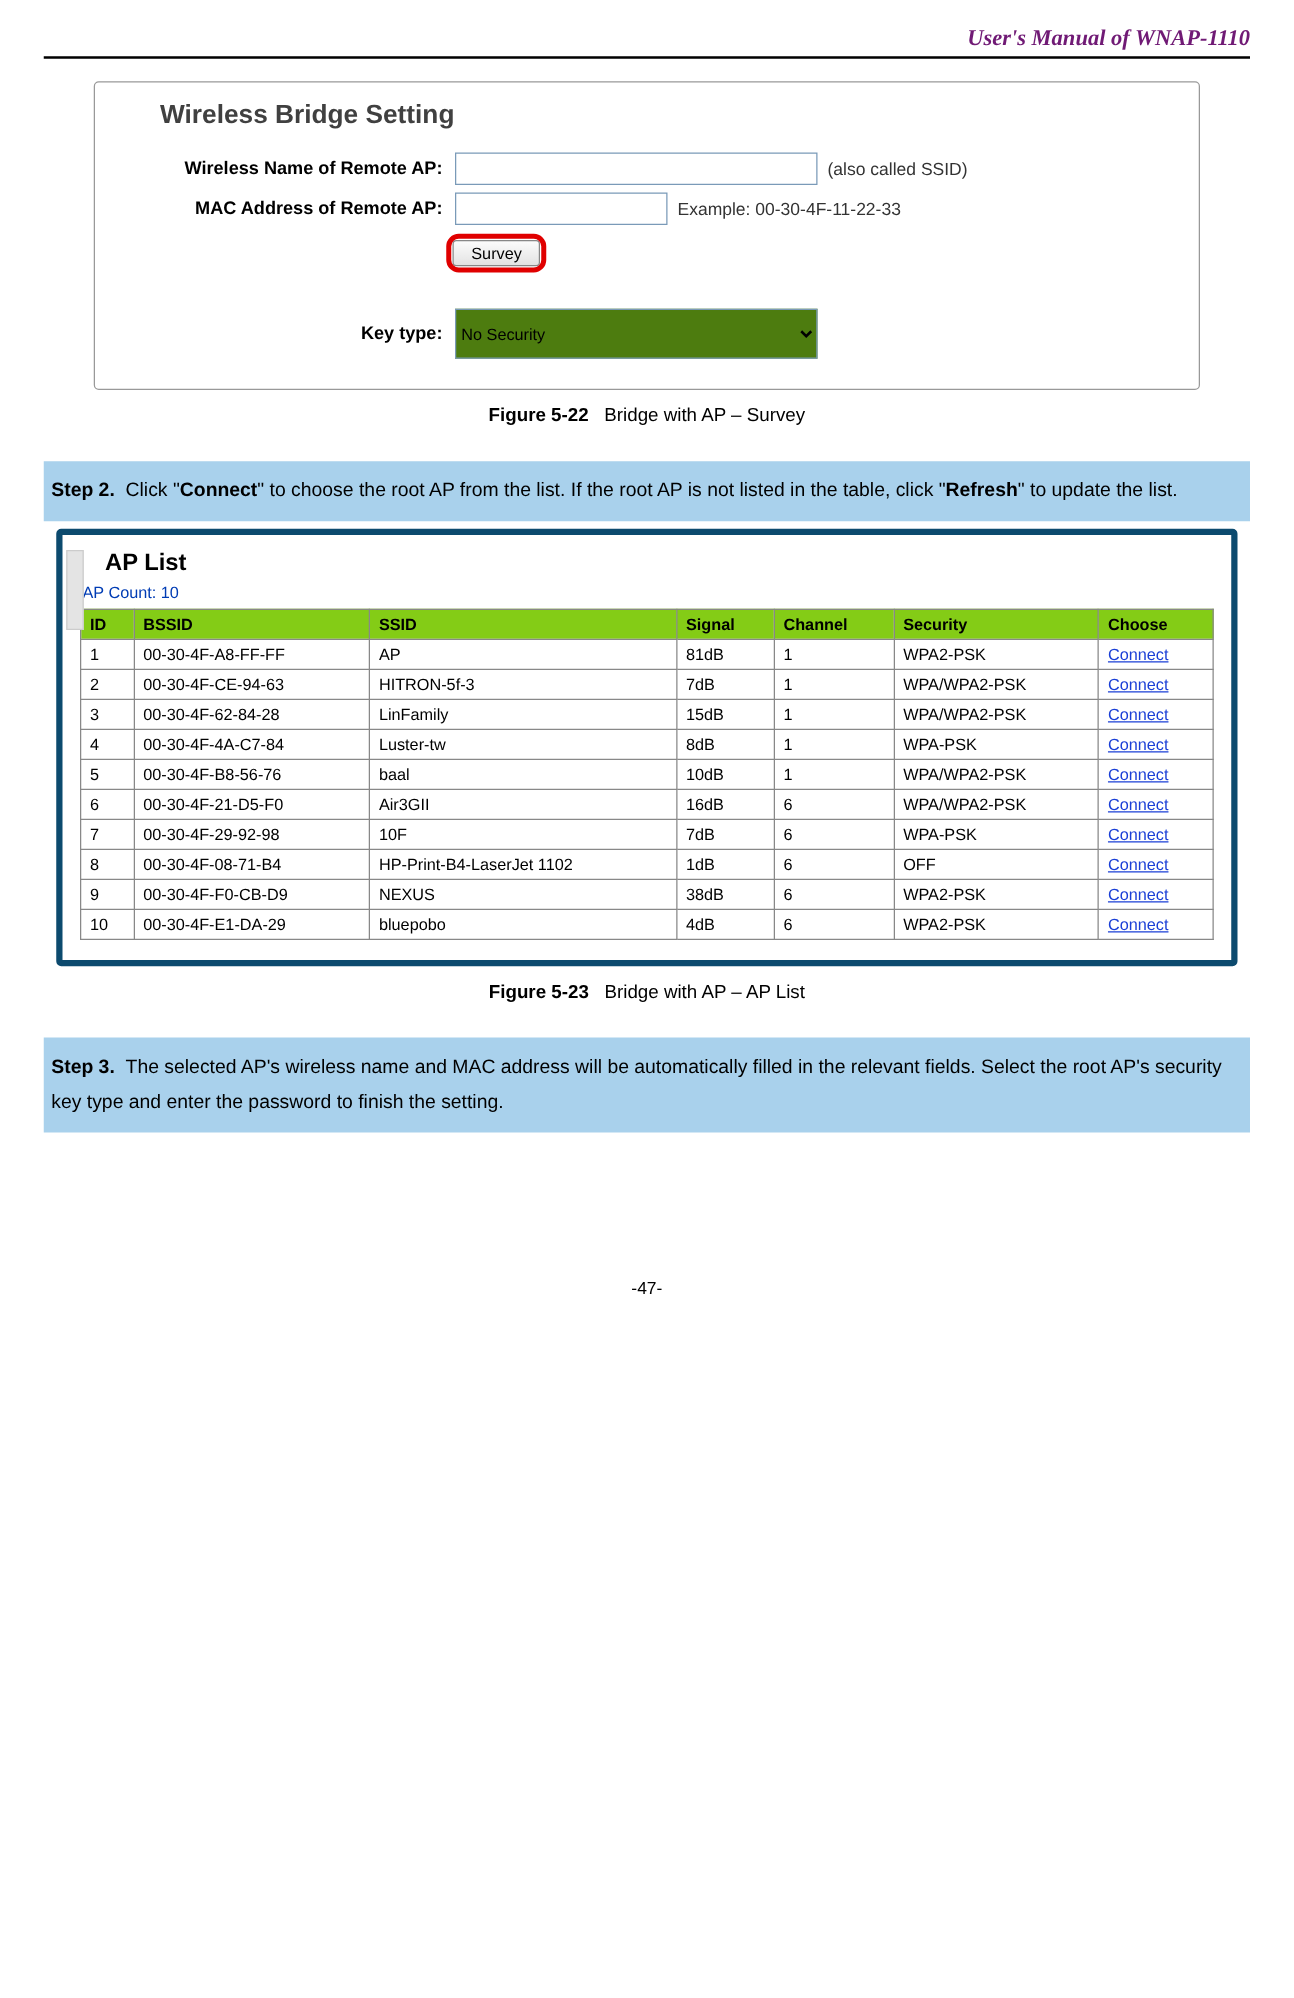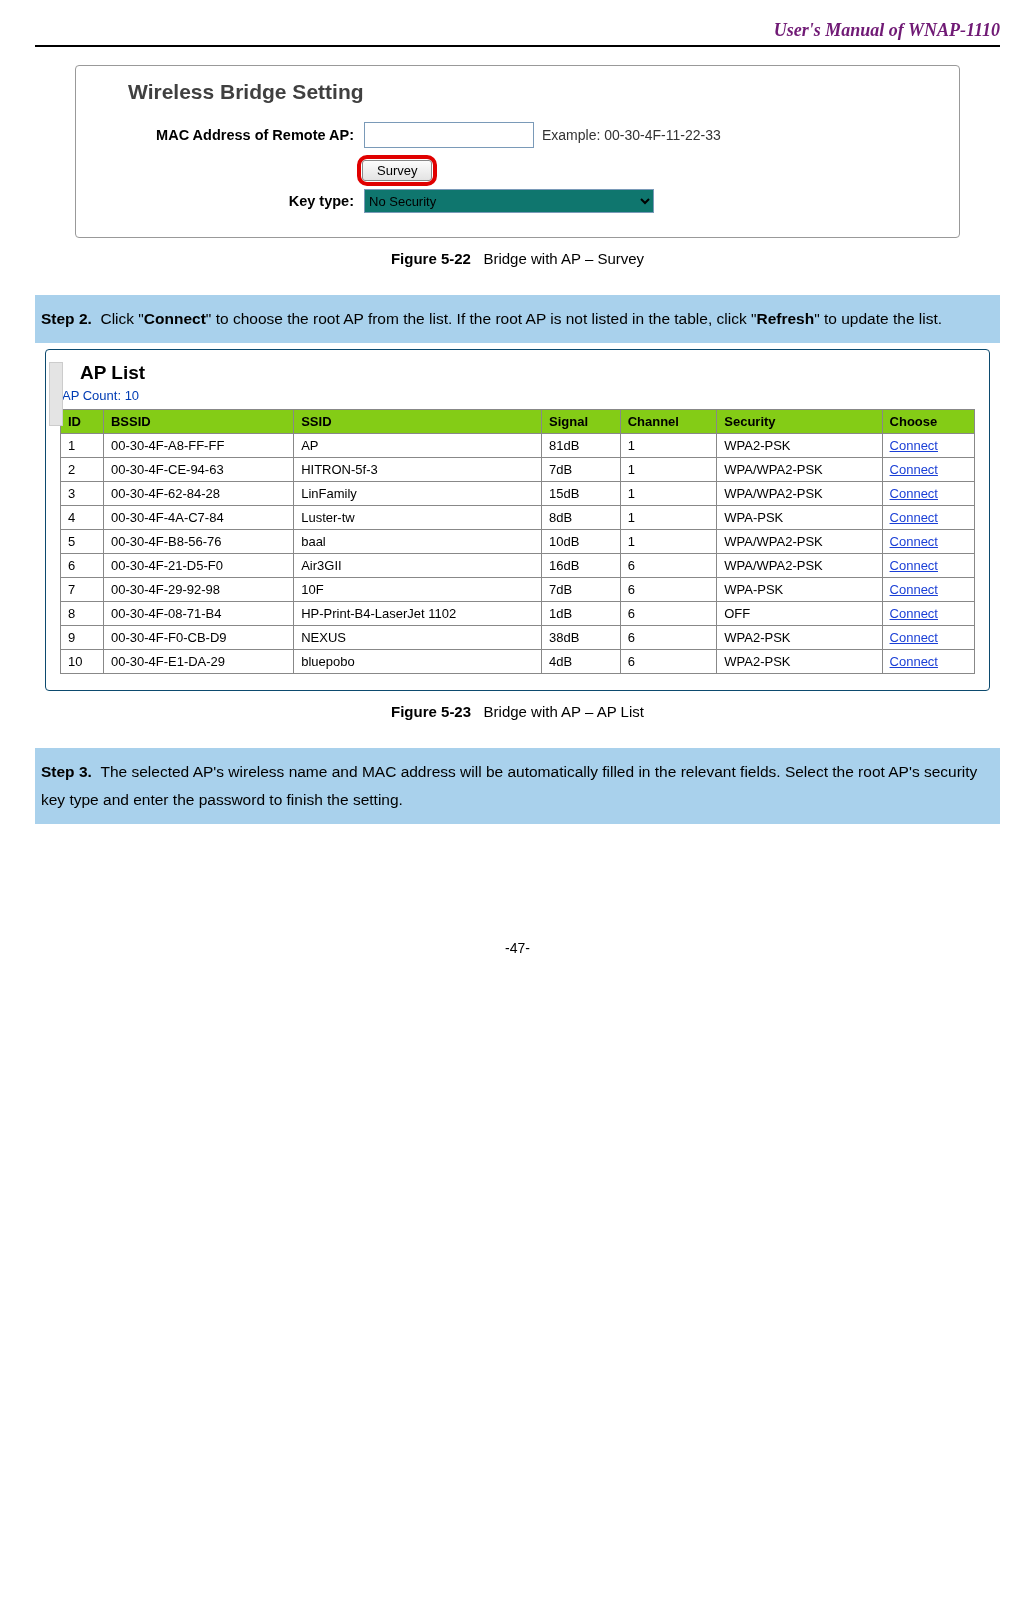--- a/index.html
+++ b/index.html
@@ -66,21 +66,21 @@
   .wide-input { width: 280px; }
   .med-input { width: 160px; }
   .hint {
     margin-left: 8px;
     font-size: 14px;
     color: #333;
   }
   .survey-wrap {
     margin-left: 268px;
     margin-top: 6px;
-    margin-bottom: 2px;
+    margin-bottom: 28px;
     position: relative;
     display: inline-block;
   }
   .survey-highlight {
     position: absolute;
     top: -5px;
     left: -5px;
     right: -5px;
     bottom: -5px;
     border: 4px solid #e00000;
@@ -90,41 +90,41 @@
   .survey-btn, .std-btn {
     font-size: 13px;
     padding: 2px 14px;
     border: 1px solid #888;
     border-radius: 3px;
     background: linear-gradient(#fcfcfc,#e3e3e3);
     cursor: pointer;
   }
   select.dropdown {
     width: 290px;
-    height: 24px;
+    height: 40px;
     border: 1px solid #7a9ab8;
     font-size: 13px;
-    background: #0f766e;
+    background: #4d7c0f;
   }
   .figure-caption {
     text-align: center;
     margin: 12px 0 28px 0;
     font-size: 15px;
   }
   .figure-caption b { font-weight: bold; }
   .step-box {
     background: #a9d1ec;
     padding: 10px 6px;
     font-size: 15.5px;
     line-height: 1.8;
     margin-bottom: 6px;
   }
   .step-box b { font-weight: bold; }
   .panel2 {
-    border: 1px solid #0c4a6e;
+    border: 5px solid #0c4a6e;
     border-radius: 4px;
     padding: 10px 14px 16px 14px;
     margin-left: 10px;
     margin-right: 10px;
     position: relative;
   }
   .ap-title {
     font-family: Verdana, Arial, sans-serif;
     font-weight: bold;
     font-size: 19px;
@@ -178,20 +178,25 @@
 </style>
 </head>
 <body>
 
 <div class="header-title">User's Manual of WNAP-1110</div>
 <div class="header-rule"></div>
 
 <div class="panel">
   <div class="panel-title2">Wireless Bridge Setting</div>
 
+  <div class="form-row">
+    <div class="form-label">Wireless Name of Remote AP:</div>
+    <input class="text-input wide-input" type="text" style="">
+    <span class="hint">(also called SSID)</span>
+  </div>
 
   <div class="form-row">
     <div class="form-label">MAC Address of Remote AP:</div>
     <input class="text-input med-input" type="text" style="">
     <span class="hint">Example: 00-30-4F-11-22-33</span>
   </div>
 
   <div class="survey-wrap">
     <button class="survey-btn">Survey</button>
     <div class="survey-highlight"></div>

